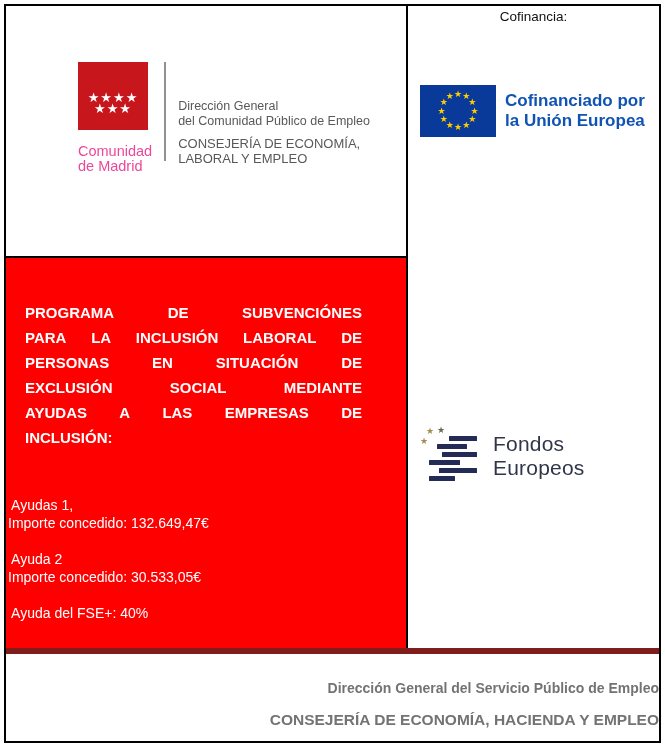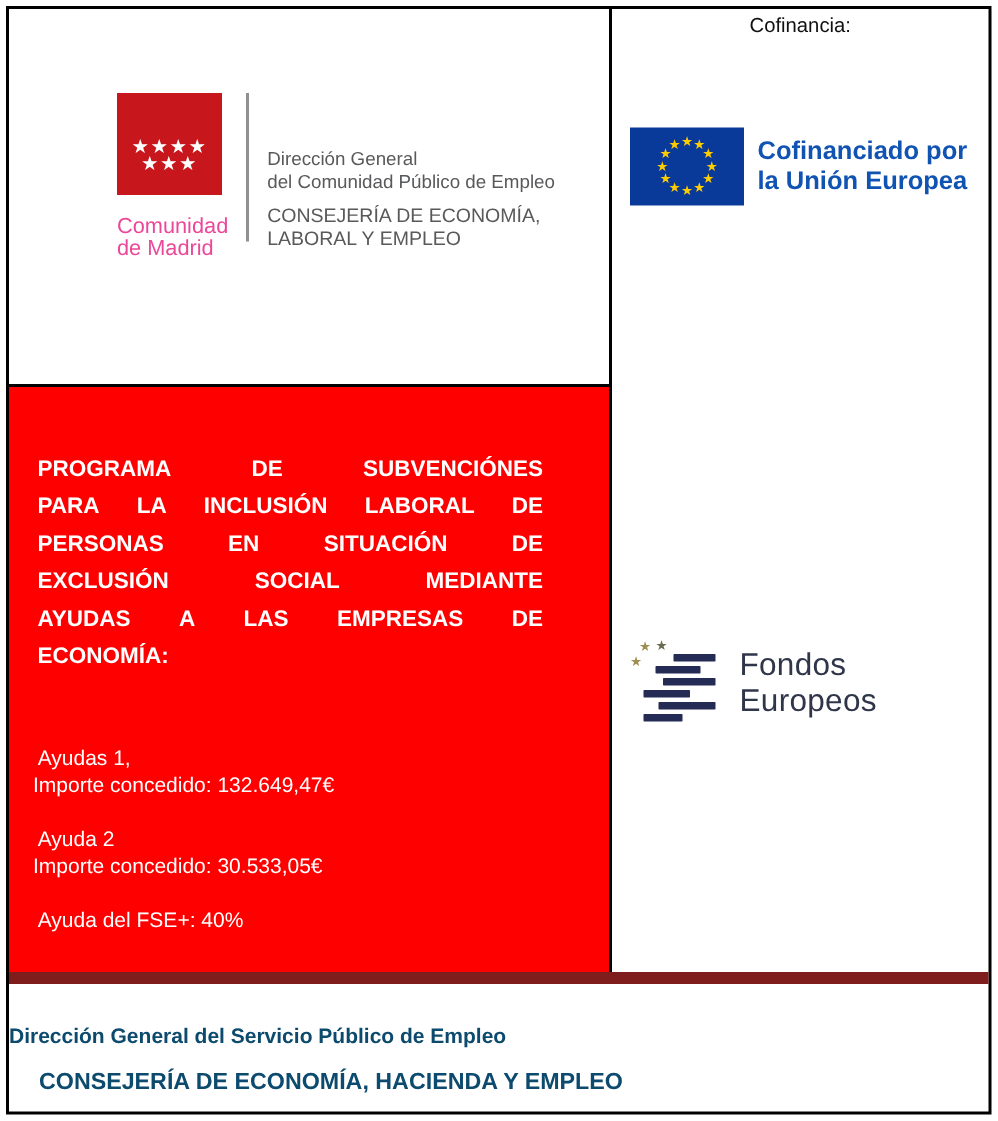--- a/index.html
+++ b/index.html
@@ -43,21 +43,21 @@
     grid-column: 1; grid-row: 2;
     border-top: 2px solid #000;
     background: #fe0000;
     padding: 42px 44px 0 19px;
     overflow: hidden;
   }
   .red-title { color: #fff; font-weight: bold; font-size: 15px; }
   .title-line { display: flex; justify-content: space-between; height: 25px; align-items: center; }
   .title-line.last { justify-content: flex-start; }
   .grants { margin-top: 46px; margin-left: -17px; color: #fff; font-size: 14px; line-height: 18px; }
-  .grant-group { margin-bottom: 18px; margin-left: 14px; }
+  .grant-group { margin-bottom: 18px; }
   .grant-line { white-space: pre; }
 
   
   .cell-right {
     grid-column: 2; grid-row: 1 / 3;
     border-left: 2px solid #000;
     position: relative;
     padding-left: 28px;
   }
   .cofinancia { position: absolute; top: 3px; left: 0; width: 100%; text-align: center; font-size: 13.5px; color: #111; }
@@ -67,22 +67,22 @@
   .eu-text { margin-left: 9px; font-weight: bold; font-size: 17px; line-height: 20.5px; text-align: right; }
 
   .fondos-block { position: absolute; top: 421px; left: 12px; display: flex; align-items: center; }
   .fondos-mark { position: relative; width: 62px; height: 58px; }
   .fondos-star { position: absolute; font-size: 9px; line-height: 9px; }
   .fondos-label { margin-left: 11px; font-size: 21px; color: #30364a; letter-spacing: 0.2px; }
 
   
   .cell-footer {
     grid-column: 1 / 3; grid-row: 3;
-    border-top: 8px solid #7f1d1d;
-    text-align: left; color: #0c4a6e;
+    border-top: 6px solid #7f1d1d;
+    text-align: right; color: #737373;
   }
   .footer-line1 { margin-top: 26px; font-weight: bold; font-size: 14px; }
   .footer-line2 { margin-top: 15px; font-weight: bold; font-size: 15.5px; padding-left: 20px; }
 </style>
 </head>
 <body>
 
 <div class="page">
   <div class="frame">
 
@@ -134,21 +134,21 @@
             <span>MEDIANTE</span>
           </div>
           <div class="title-line">
             <span>AYUDAS</span>
             <span>A</span>
             <span>LAS</span>
             <span>EMPRESAS</span>
             <span>DE</span>
           </div>
           <div class="title-line last">
-            <span>ECONOMÍA:</span>
+            <span>INCLUSIÓN:</span>
           </div>
         </div>
       <div class="grants" id="grants">
           <div class="grant-group">
             <div class="grant-line"> Ayudas 1,</div>
             <div class="grant-line">Importe concedido: 132.649,47€</div>
           </div>
           <div class="grant-group">
             <div class="grant-line"> Ayuda 2</div>
             <div class="grant-line">Importe concedido: 30.533,05€</div>

